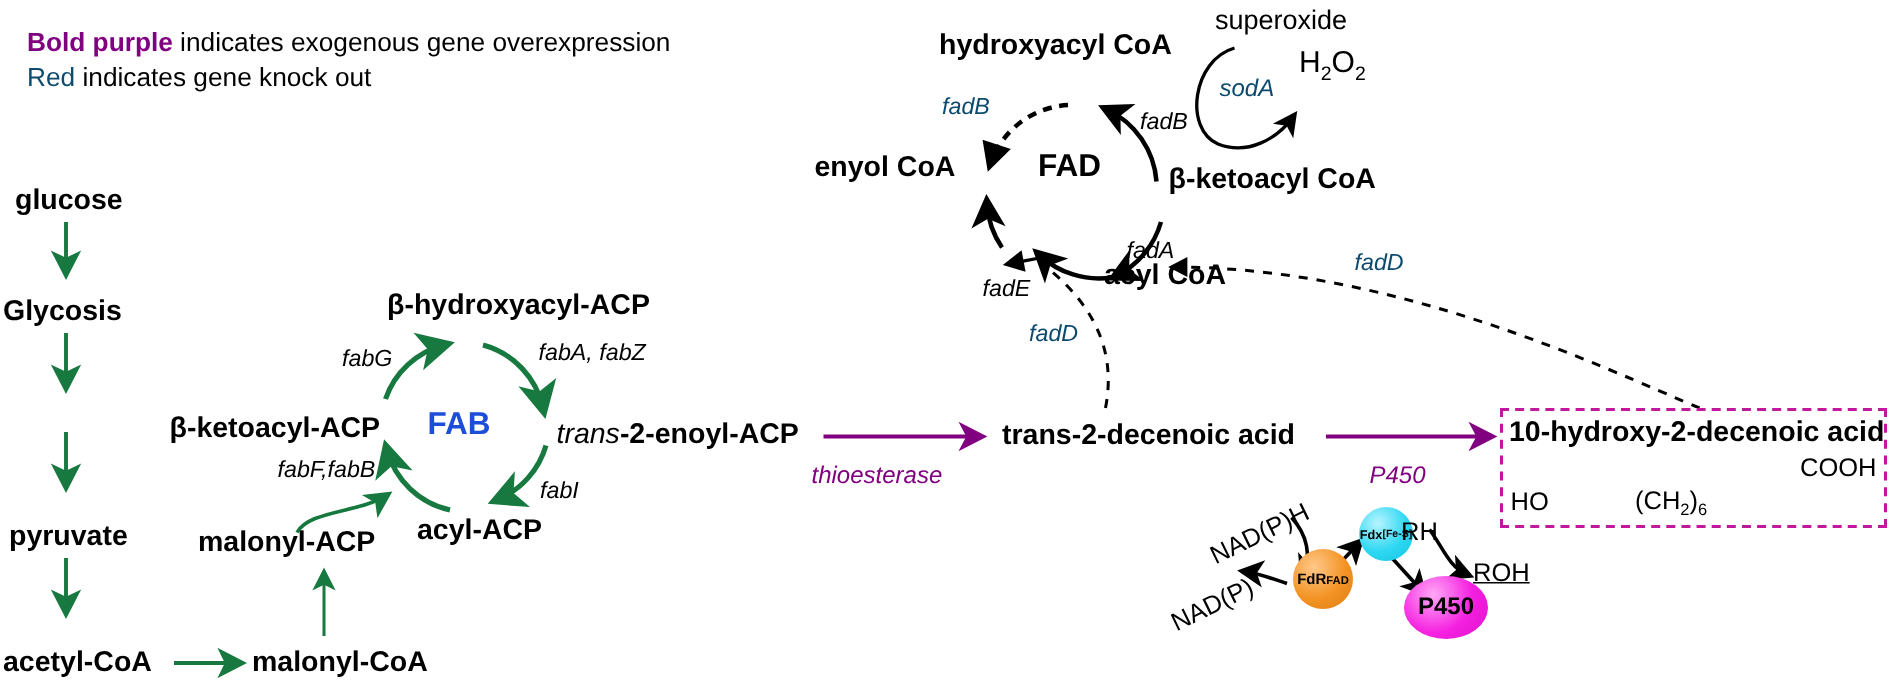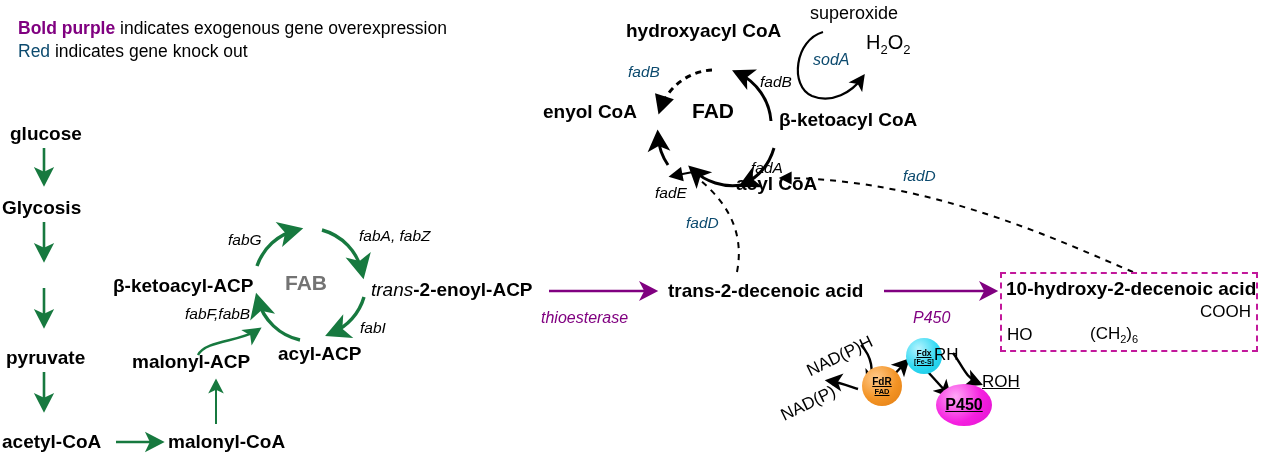--- a/index.html
+++ b/index.html
@@ -5,28 +5,28 @@
   html,body{margin:0;padding:0;background:#ffffff;}
   body{width:1268px;height:464px;position:relative;overflow:hidden;
        font-family:"Liberation Sans",sans-serif;color:#000;}
   #stage{position:absolute;left:0;top:0;width:1268px;height:464px;}
   .lbl{position:absolute;white-space:nowrap;line-height:1.05;}
   .b{font-weight:bold;}
   .i{font-style:italic;}
   .bi{font-weight:normal;font-style:italic;}
   .red{color:#0c4a6e;}
   .purple{color:#800080;}
-  .green{color:#737373;}
+  .green{color:#1d4ed8;}
   svg.layer{position:absolute;left:0;top:0;width:1268px;height:464px;overflow:visible;}
   .legend1{position:absolute;left:18px;top:18px;font-size:17.5px;}
   .legend2{position:absolute;left:18px;top:41px;font-size:17.5px;}
   .prodbox{position:absolute;left:1000px;top:272px;width:258px;height:80px;
            border:2px dashed #c2189b;box-sizing:border-box;background:#fff;}
-  .circlenode{position:absolute;border-radius:50%;display:flex;flex-direction:column;
-              align-items:center;justify-content:center;color:#000;text-align:center;text-decoration:underline;}
+  .circlenode{position:absolute;border-radius:50%;display:flex;flex-direction:row;
+              align-items:center;justify-content:center;color:#000;text-align:center;}
   .fdr{background:radial-gradient(circle at 35% 30%, #ffc98a 0%, #f39324 55%, #e07c12 100%);}
   .fdx{background:radial-gradient(circle at 35% 30%, #b6f4ff 0%, #2fd8f2 55%, #12c3e0 100%);}
   .p450{background:radial-gradient(circle at 35% 30%, #ffa8f6 0%, #f520e0 55%, #e010cf 100%);}
   .rot{transform-origin:left bottom;}
 </style>
 </head>
 <body>
 
 <div id="stage">
 
@@ -119,20 +119,21 @@
       <path d="M1199,316 L1215,320"></path>
     </g>
   </svg>
 
   <div class="lbl b" style="left:10px;top:124px;font-size:19px;">glucose</div>
   <div class="lbl b" style="left:2px;top:198px;font-size:19px;">Glycosis</div>
   <div class="lbl b" style="left:6px;top:348px;font-size:19px;">pyruvate</div>
   <div class="lbl b" style="left:2px;top:432px;font-size:19px;">acetyl-CoA</div>
   <div class="lbl b" style="left:168px;top:432px;font-size:19px;">malonyl-CoA</div>
 
+  <div class="lbl b" style="left:258px;top:194px;font-size:19px;">β-hydroxyacyl-ACP</div>
   <div class="lbl b" style="left:113px;top:276px;font-size:19px;">β-ketoacyl-ACP</div>
   <div class="lbl b" style="left:371px;top:280px;font-size:19px;">
     <span class="bi">trans</span><span>-2-enoyl-ACP</span>
   </div>
   <div class="lbl b" style="left:278px;top:344px;font-size:19px;">acyl-ACP</div>
   <div class="lbl b" style="left:132px;top:352px;font-size:19px;">malonyl-ACP</div>
   <div class="lbl b green" style="left:285px;top:272px;font-size:21px;">FAB</div>
   <div class="lbl i" style="left:228px;top:232px;font-size:15.5px;">fabG</div>
   <div class="lbl i" style="left:359px;top:228px;font-size:15.5px;">fabA, fabZ</div>
   <div class="lbl i" style="left:360px;top:320px;font-size:15.5px;">fabI</div>

